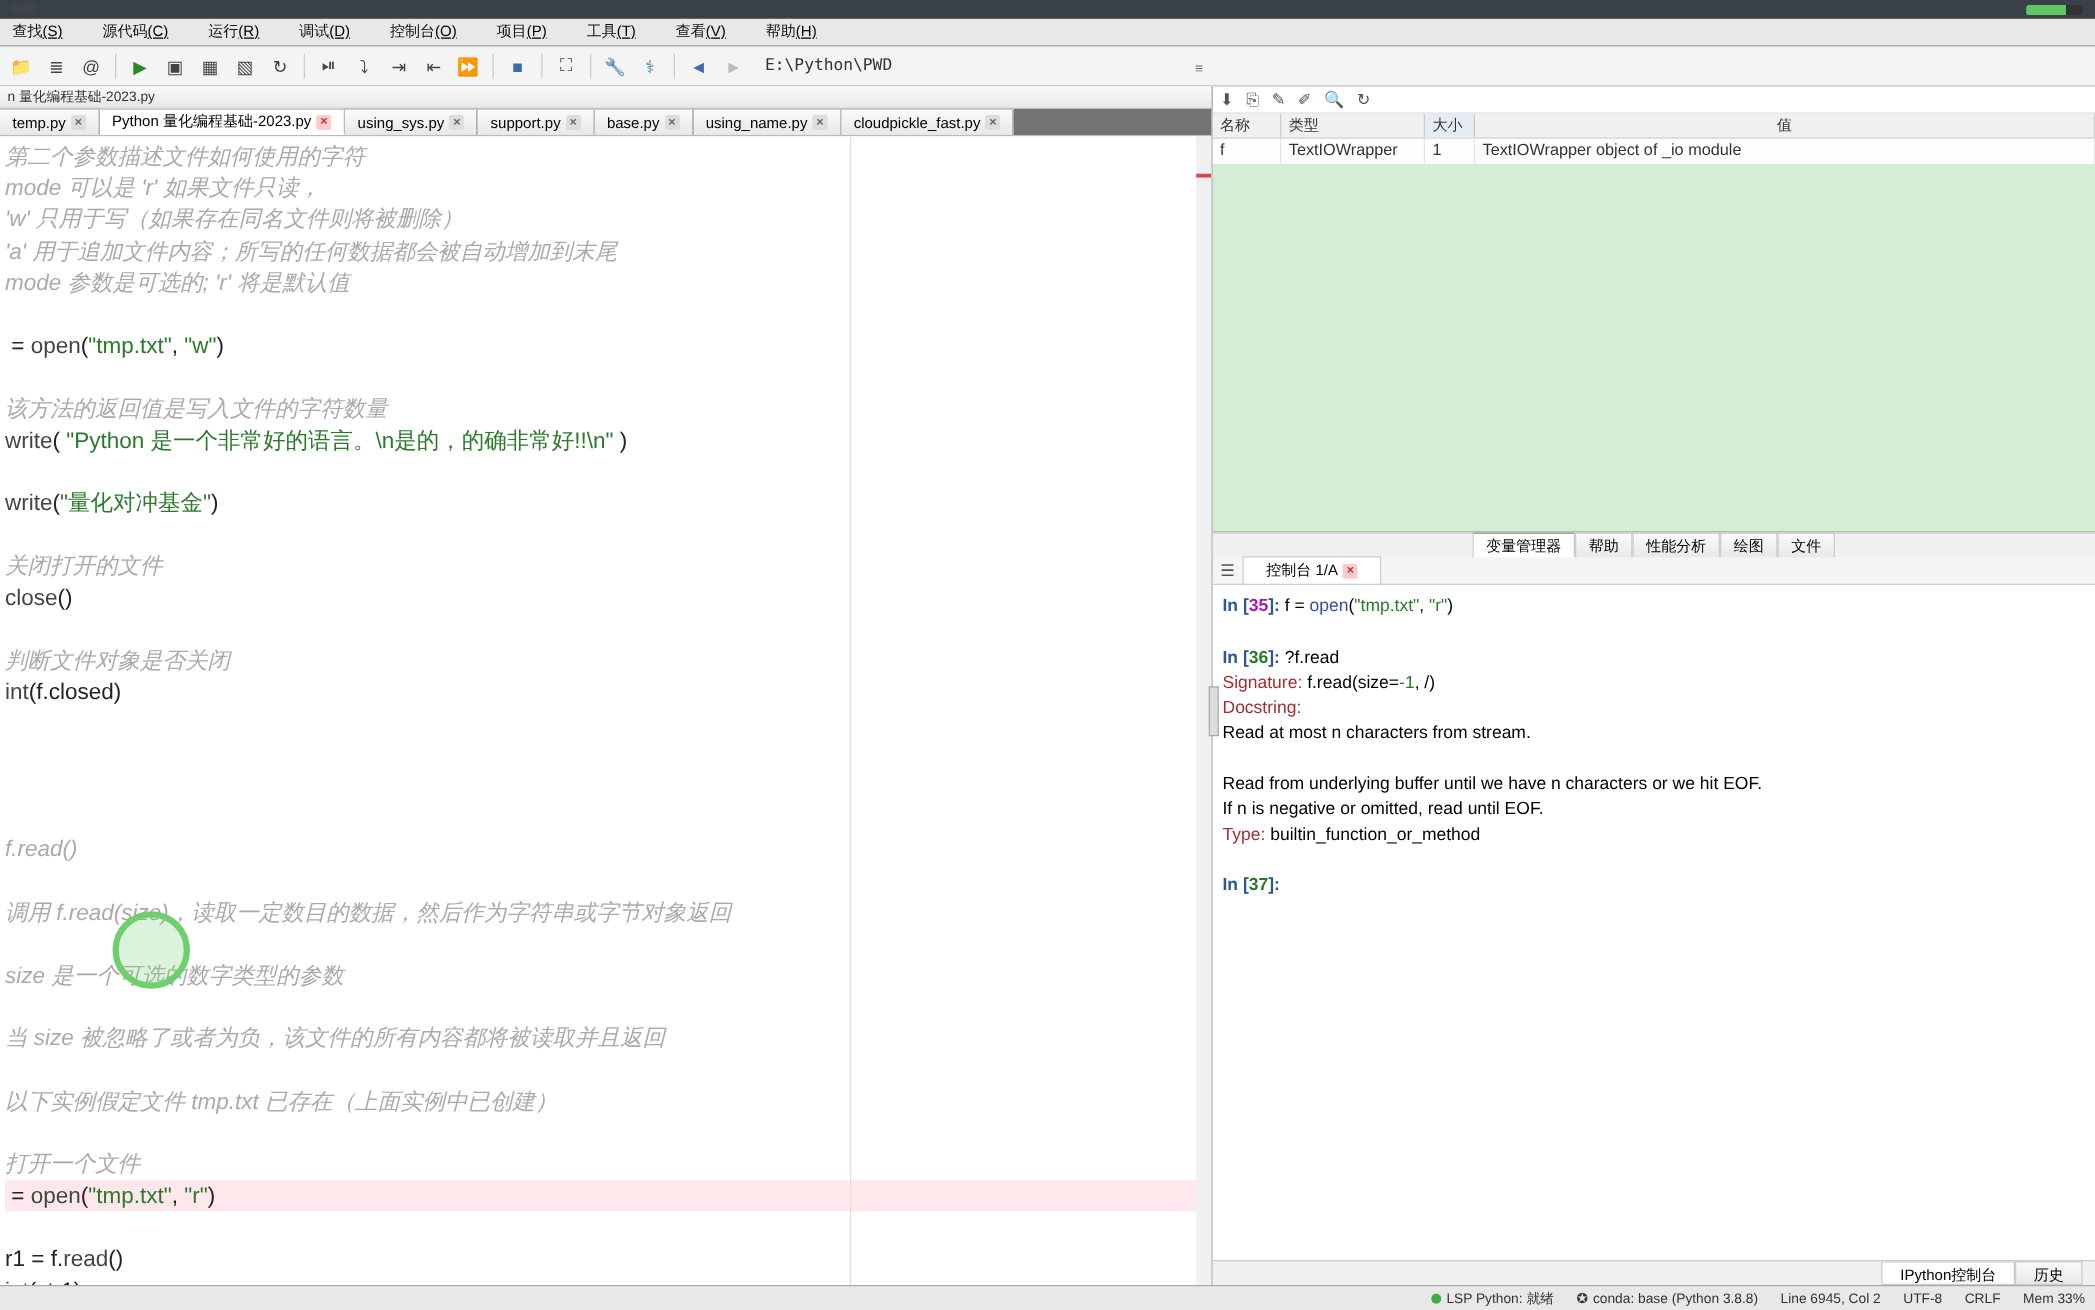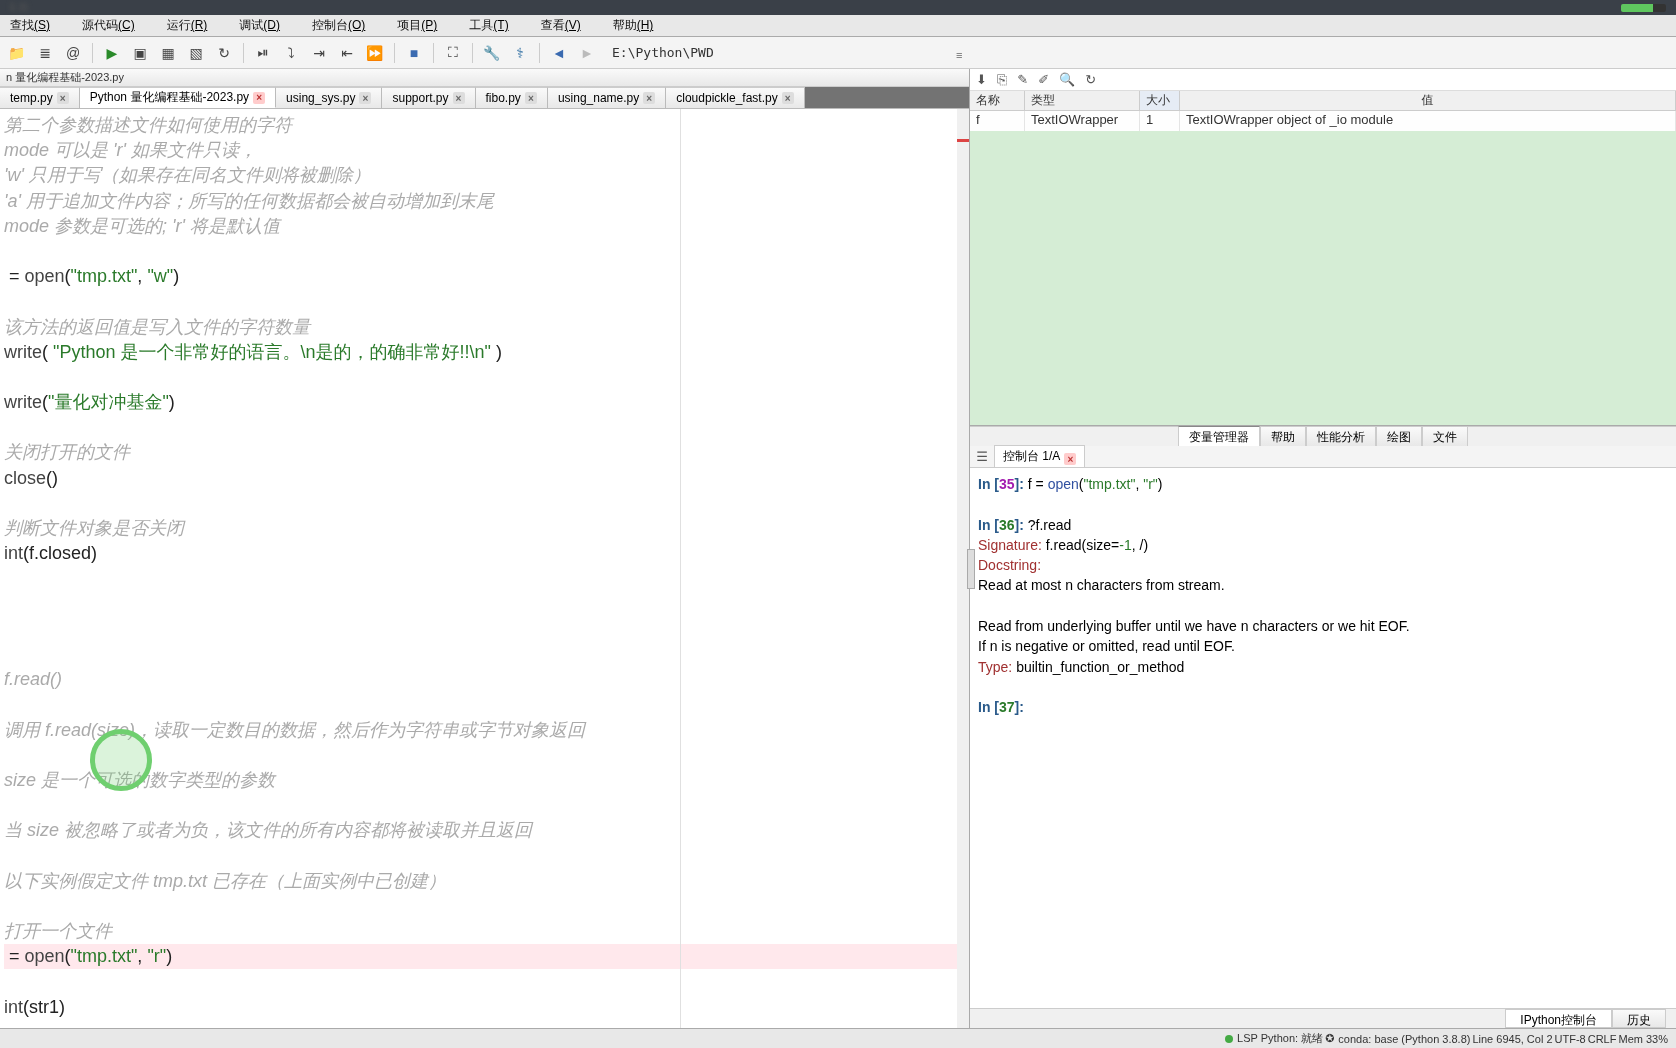--- a/index.html
+++ b/index.html
@@ -55,35 +55,35 @@
 .vh-name { flex:0 0 55px; } .vh-type { flex:0 0 115px; } .vh-size { flex:0 0 40px; background:#e6ecf5;} .vh-val { flex:1; text-align:center; }
 .var-row { display:flex; height:20px; background:#fefefe; }
 .var-row > div { padding:1px 6px; border-right:1px solid #e5e5e5; }
 .vr-name { flex:0 0 55px; color:#333;} .vr-type{ flex:0 0 115px;color:#333;} .vr-size{flex:0 0 40px;color:#333;} .vr-val{flex:1;color:#333;}
 
 .right-tabs { height:20px; display:flex; justify-content:center; gap:0; font-size:12px; background:#f0f0f0; border-top:1px solid #ccc;}
 .rtab { padding:2px 10px; border:1px solid #ccc; border-bottom:none; background:linear-gradient(#fafafa,#e8e8e8); margin-top:-1px;}
 .rtab.active { background:#fff; border-top:1px solid #888;}
 
 .console-tabs { height:22px; display:flex; align-items:center; padding:0 4px; gap:4px; border-bottom:1px solid #ccc; font-size:12px; background:#f4f4f4;}
-.console-tabs .ctab { padding:2px 8px; background:#fff; border:1px solid #ccc; display:flex; gap:4px; align-items:flex-end;}
+.console-tabs .ctab { padding:2px 18px; background:#fff; border:1px solid #ccc; display:flex; gap:4px; align-items:center;}
 .console-tabs .cicon { width:16px; height:16px; display:flex; align-items:center; justify-content:center; color:#555; font-size:13px;}
 
 .console-body { flex:1; background:#fff; font-family: Consolas, monospace; font-size:14px; padding:6px 8px; line-height:1.45; overflow:hidden; }
 .console-body .in-prompt { color:#2a5a8a; font-weight:bold; }
 .console-body .in-num { color:#2a5a8a; font-weight:bold; }
 .console-body .green { color:#2a7a2a; }
 .console-body .blue { color:#3050a0; }
 .console-body .darkred { color:#a03030; }
 
 .bottom-tabs { height:20px; display:flex; justify-content:flex-end; gap:0; font-size:12px; background:#f0f0f0; border-top:1px solid #ccc; padding-right:10px;}
 .btab { padding:2px 14px; border:1px solid #ccc; background:linear-gradient(#fafafa,#e8e8e8);}
 .btab.active { background:#fff;}
 
-.statusbar { height:20px; background:#e8e8e8; border-top:1px solid #aaa; display:flex; align-items:center; padding:0 8px; font-size:11px; color:#333; gap:2px;}
+.statusbar { height:20px; background:#e8e8e8; border-top:1px solid #aaa; display:flex; align-items:center; padding:0 8px; font-size:11px; color:#333; gap:18px;}
 .statusbar .spacer { flex:1; }
 .status-item { display:flex; gap:4px; align-items:center;}
 .dot-green { width:8px; height:8px; border-radius:50%; background:#4a4;}
 
 .side-handle { position:absolute; right:-6px; top:50%; width:8px; height:40px; background:#ddd; border:1px solid #aaa;}
 </style>
 </head>
 <body>
 
 <div class="titlebar">
@@ -152,21 +152,21 @@
         </div>
         <div class="ed-tab">
           <span>using_sys.py</span>
           <span class="ed-close gray">×</span>
         </div>
         <div class="ed-tab">
           <span>support.py</span>
           <span class="ed-close gray">×</span>
         </div>
         <div class="ed-tab">
-          <span>fibo.py</span>
+          <span>base.py</span>
           <span class="ed-close gray">×</span>
         </div>
         <div class="ed-tab">
           <span>using_name.py</span>
           <span class="ed-close gray">×</span>
         </div>
         <div class="ed-tab">
           <span>cloudpickle_fast.py</span>
           <span class="ed-close gray">×</span>
         </div>
@@ -204,20 +204,21 @@
         <div class="code-line">&nbsp;</div>
         <div class="code-line comment">size 是一个可选的数字类型的参数</div>
         <div class="code-line">&nbsp;</div>
         <div class="code-line comment">当 size 被忽略了或者为负，该文件的所有内容都将被读取并且返回</div>
         <div class="code-line">&nbsp;</div>
         <div class="code-line comment">以下实例假定文件 tmp.txt 已存在（上面实例中已创建）</div>
         <div class="code-line">&nbsp;</div>
         <div class="code-line comment">打开一个文件</div>
         <div class="code-line highlight-line"> = <span class="fn">open</span>(<span class="str">"tmp.txt"</span>, <span class="str">"r"</span>)</div>
         <div class="code-line">&nbsp;</div>
+        <div class="code-line">r1 = f.<span class="fn">read</span>()</div>
         <div class="code-line"><span class="fn">int</span>(str1)</div>
         <div class="code-line">&nbsp;</div>
         <div class="code-line comment">关闭打开的文件</div>
         <div class="code-line"><span class="fn">close</span>()</div>
       </div>
     <div class="green-circle"></div>
     <div class="side-handle"></div>
   </div>
 
   <div class="right-pane">

